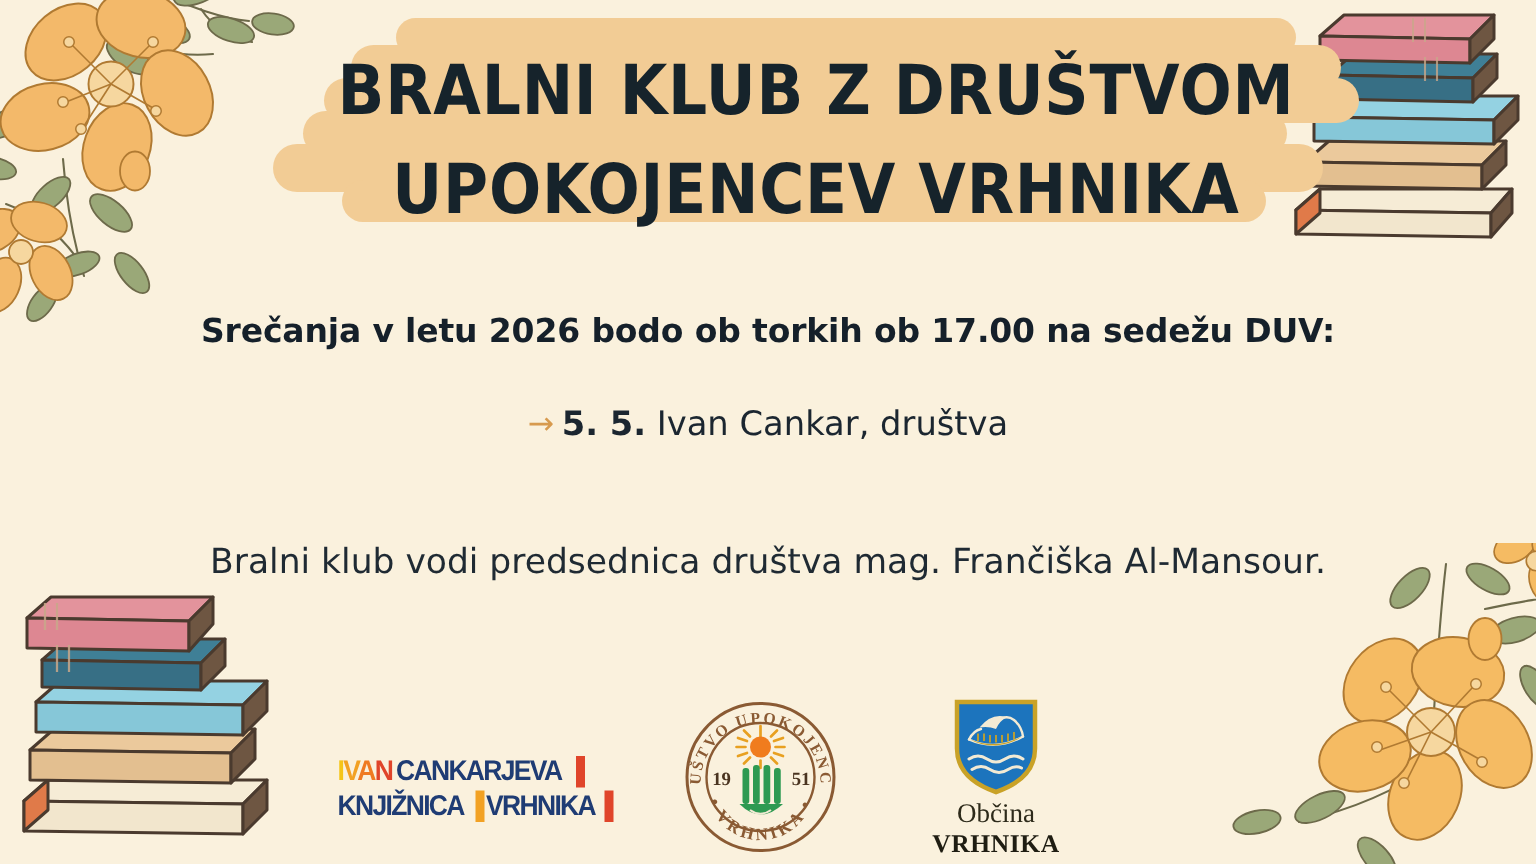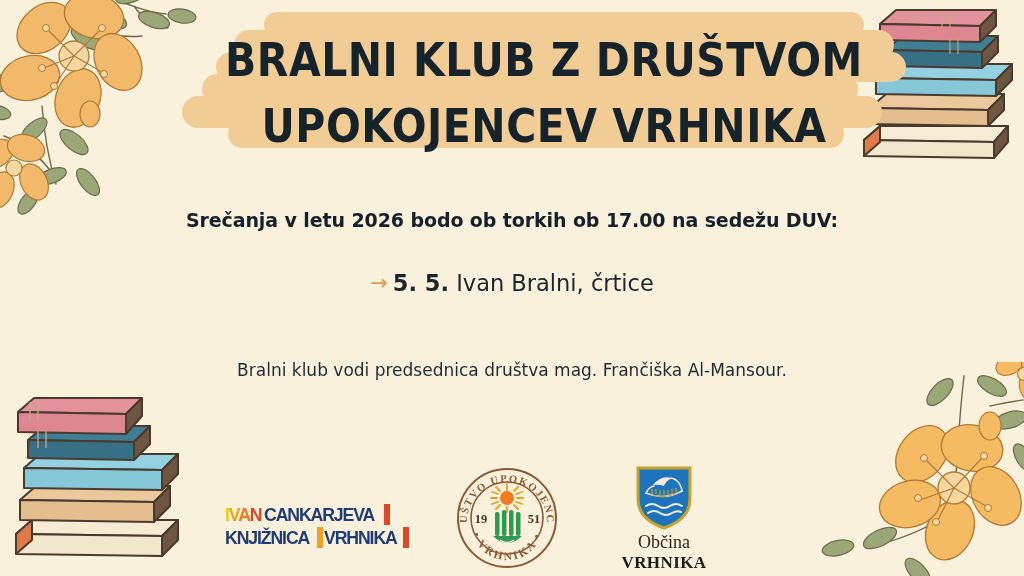--- a/index.html
+++ b/index.html
@@ -65,21 +65,21 @@
 
   
   #subtitle {
     position: absolute;
     left: 0;
     top: 209px;
     width: 1024px;
     text-align: center;
     font-family: "DejaVu Sans", sans-serif;
     font-weight: bold;
-    font-size: 19px;
+    font-size: 22px;
     color: #15202a;
     letter-spacing: -0.1px;
   }
 
   #schedule {
     position: absolute;
     left: 0;
     top: 266px;
     width: 1024px;
     text-align: center;
@@ -101,21 +101,21 @@
   .sched-date { font-weight: bold; }
   .sched-desc { font-weight: normal; }
 
   #closing {
     position: absolute;
     left: 0;
     top: 357px;
     width: 1024px;
     text-align: center;
     font-family: "DejaVu Sans", sans-serif;
-    font-size: 17px;
+    font-size: 23px;
     color: #1f2a33;
     line-height: 1.62;
   }
   #closing div { white-space: nowrap; }
 
   
   #logo-row {
     position: absolute;
     left: 0;
     top: 460px;
@@ -388,21 +388,21 @@
     <div id="title-text">
       <span id="title-line-1">BRALNI KLUB Z DRUŠTVOM</span>
       <span id="title-line-2">UPOKOJENCEV VRHNIKA</span>
     </div>
   </div>
 
   <div id="subtitle">Srečanja v letu 2026 bodo ob torkih ob 17.00 na sedežu DUV:</div>
 
   <div id="schedule">
     <div class="schedule-row">
-      <span class="arrow-icon">→</span><span class="sched-date">5. 5.</span> <span class="sched-desc">Ivan Bralni, črtice</span>
+      <span class="arrow-icon">→</span><span class="sched-date">5. 5.</span> <span class="sched-desc">Ivan Cankar, društva</span>
     </div>
   </div>
 
   <div id="closing">
     <div>Bralni klub vodi predsednica društva mag. Frančiška Al-Mansour.</div>
   </div>
 
   <div id="logo-row">
 
     <div id="logo-library">

